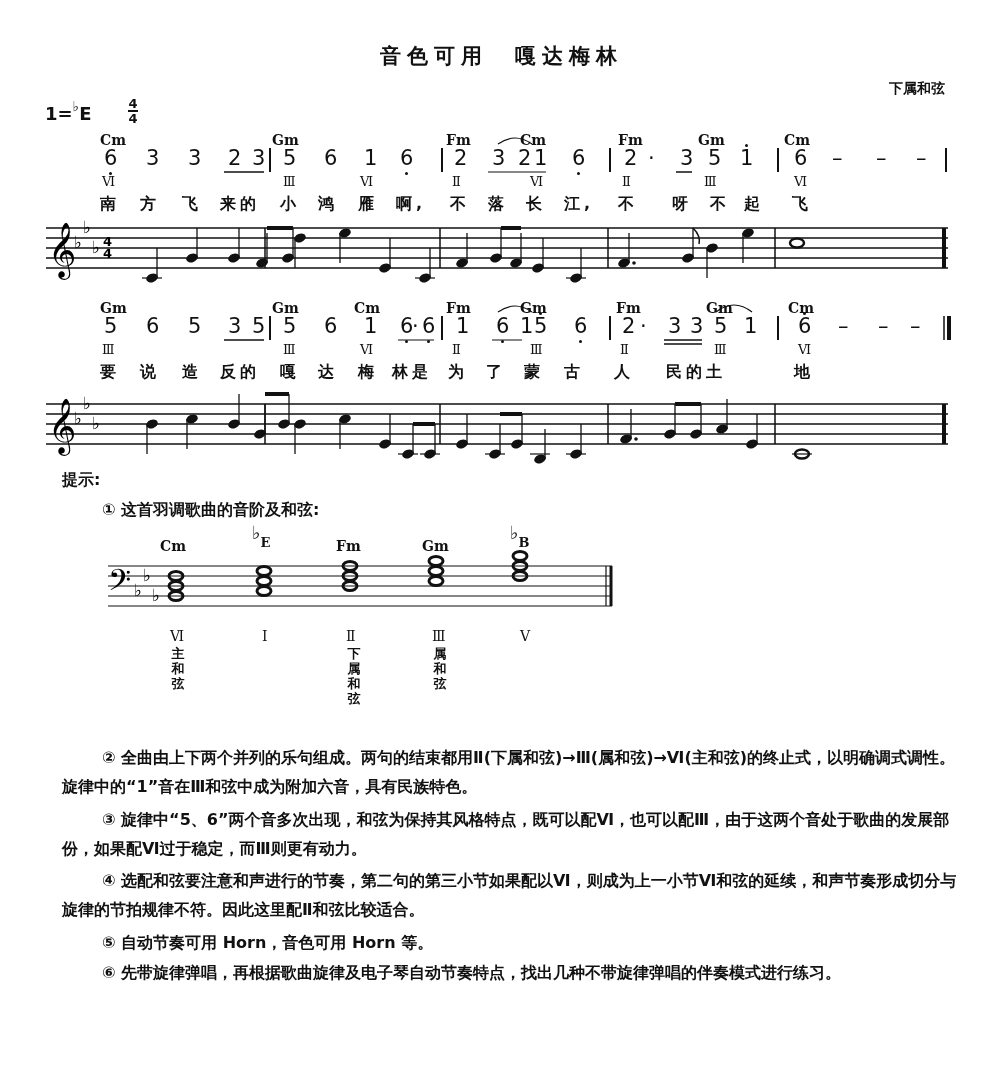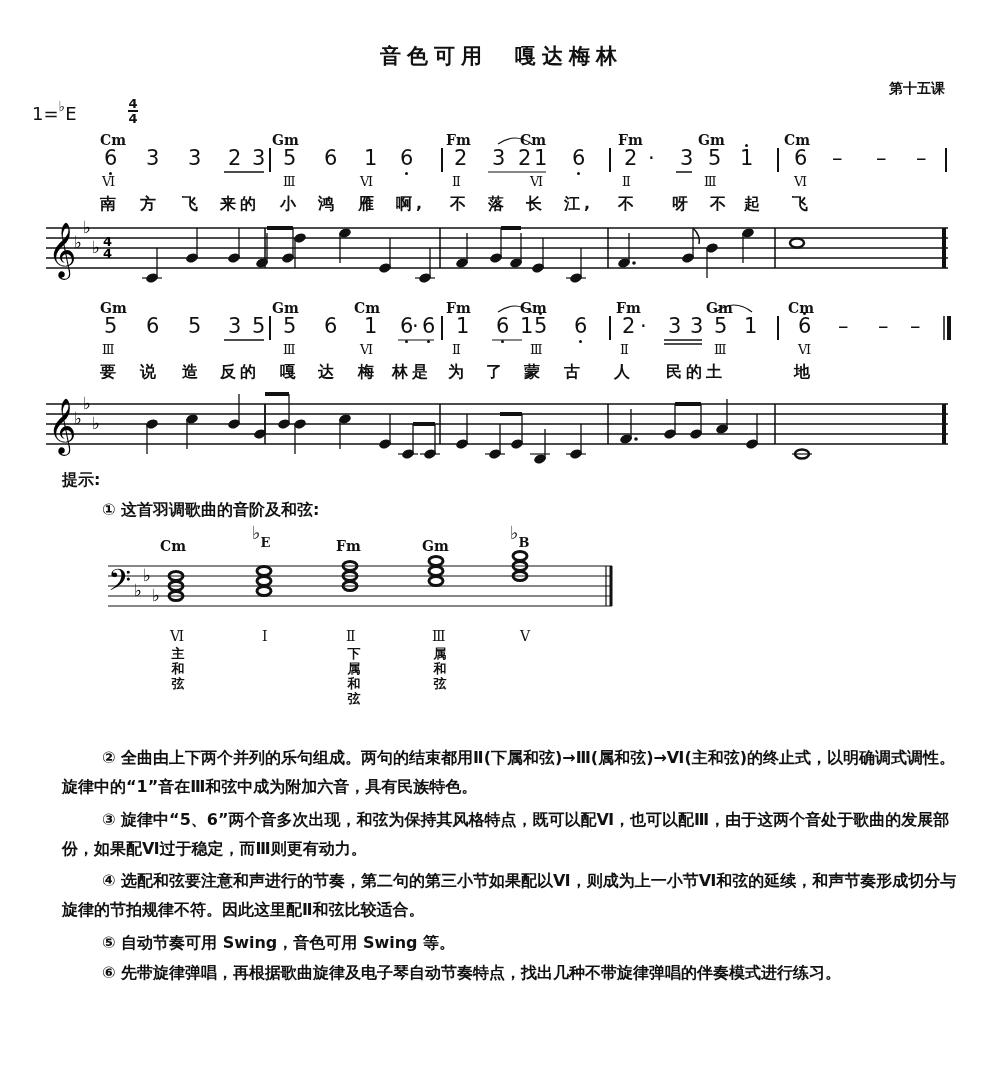--- a/index.html
+++ b/index.html
@@ -1,37 +1,37 @@
 <!DOCTYPE html>
 <html><head>
 <meta charset="utf-8">
 <style>
   html, body { margin:0; padding:0; background:#ffffff; }
   body { width:1003px; height:1065px; position:relative; overflow:hidden; color:#111; font-family:"DejaVu Serif", serif; }
   .abs { position:absolute; }
   .title { left:0; width:1003px; top:42px; text-align:center; font-size:21px; font-weight:bold; letter-spacing:6px; }
   .composer { right:58px; top:80px; font-size:14px; font-weight:bold; }
-  .key { left:32px; top:100px; font-size:18px; font-weight:normal; font-family:"DejaVu Sans", sans-serif; }
+  .key { left:45px; top:100px; font-size:18px; font-weight:bold; font-family:"DejaVu Sans", sans-serif; }
   .key sup { font-size:14px; position:relative; top:-2px; }
   .timesig { left:128px; top:97px; font-size:13px; font-weight:bold; line-height:13px; text-align:center; font-family:"DejaVu Sans", sans-serif; }
   .jp { font-family:"DejaVu Sans", sans-serif; font-size:21px; }
   .chord { font-size:14px; font-weight:bold; font-family:"DejaVu Serif", serif; }
   .roman { font-size:13px; font-family:"DejaVu Serif", serif; }
   .lyric { font-size:16px; font-weight:bold; font-family:"DejaVu Sans", sans-serif; }
   .hint-title { left:62px; top:470px; font-size:16px; font-weight:bold; font-family:"DejaVu Sans", sans-serif; }
   .hint1 { left:102px; top:500px; font-size:16px; font-weight:bold; font-family:"DejaVu Sans", sans-serif; }
   .para { left:62px; width:900px; font-size:16px; font-weight:bold; line-height:29px; font-family:"DejaVu Sans", sans-serif; text-indent:40px; }
   .vlabel { font-size:13px; font-weight:bold; font-family:"DejaVu Sans", sans-serif; line-height:15px; text-align:center; width:18px; }
   .cname { font-size:14px; font-weight:bold; font-family:"DejaVu Serif", serif; }
 </style>
 </head>
 <body>
 
 <div class="abs title">音色可用　嘎达梅林</div>
-<div class="abs composer">第十五课</div>
+<div class="abs composer">下属和弦</div>
 <div class="abs key"><span>1=</span><sup>♭</sup><span>E</span></div>
 <div class="abs timesig">
     <div>4</div>
     <div style="border-top:2px solid #111;width:10px;margin:0 auto;"></div>
     <div>4</div>
   </div>
 
 <div id="jianpu1">
     <div class="abs chord" style="left:100px;top:132px;">Cm</div>
     <div class="abs chord" style="left:272px;top:132px;">Gm</div>
@@ -359,14 +359,14 @@
     <div class="abs vlabel" style="left:431px;top:646px;">属</div>
     <div class="abs vlabel" style="left:431px;top:661px;">和</div>
     <div class="abs vlabel" style="left:431px;top:676px;">弦</div>
     <div class="abs cname" style="left:510px;top:530px;"><span style="font-size:18px;position:relative;top:-8px;">♭</span><span style="font-size:13px;">B</span></div>
     <div class="abs roman" style="left:520px;top:628px;font-size:14px;">Ⅴ</div>
   </div>
 
 <div class="abs para" style="top:743px;">② 全曲由上下两个并列的乐句组成。两句的结束都用Ⅱ(下属和弦)→Ⅲ(属和弦)→Ⅵ(主和弦)的终止式，以明确调式调性。旋律中的“1”音在Ⅲ和弦中成为附加六音，具有民族特色。</div>
 <div class="abs para" style="top:805px;">③ 旋律中“5、6”两个音多次出现，和弦为保持其风格特点，既可以配Ⅵ，也可以配Ⅲ，由于这两个音处于歌曲的发展部份，如果配Ⅵ过于稳定，而Ⅲ则更有动力。</div>
 <div class="abs para" style="top:866px;">④ 选配和弦要注意和声进行的节奏，第二句的第三小节如果配以Ⅵ，则成为上一小节Ⅵ和弦的延续，和声节奏形成切分与旋律的节拍规律不符。因此这里配Ⅱ和弦比较适合。</div>
-<div class="abs para" style="top:928px;">⑤ 自动节奏可用 Swing，音色可用 Swing 等。</div>
+<div class="abs para" style="top:928px;">⑤ 自动节奏可用 Horn，音色可用 Horn 等。</div>
 <div class="abs para" style="top:958px;">⑥ 先带旋律弹唱，再根据歌曲旋律及电子琴自动节奏特点，找出几种不带旋律弹唱的伴奏模式进行练习。</div>
 
 </body></html>

